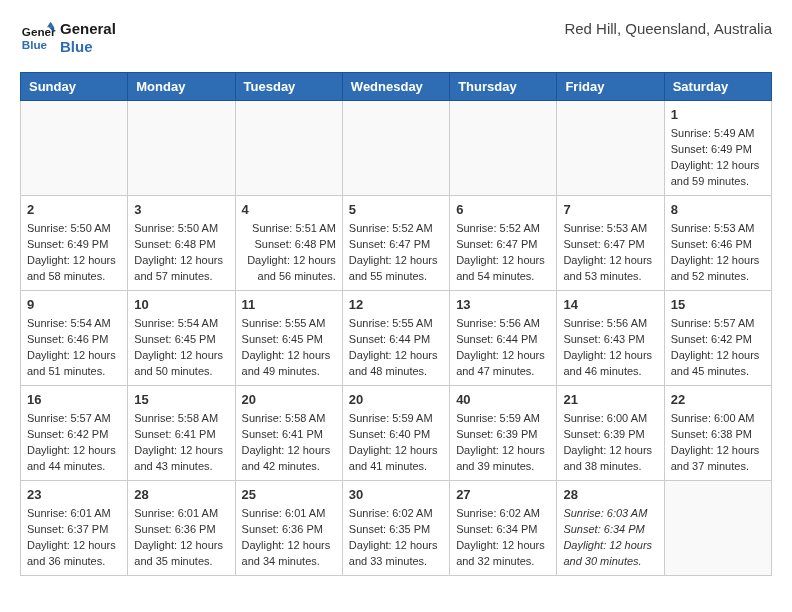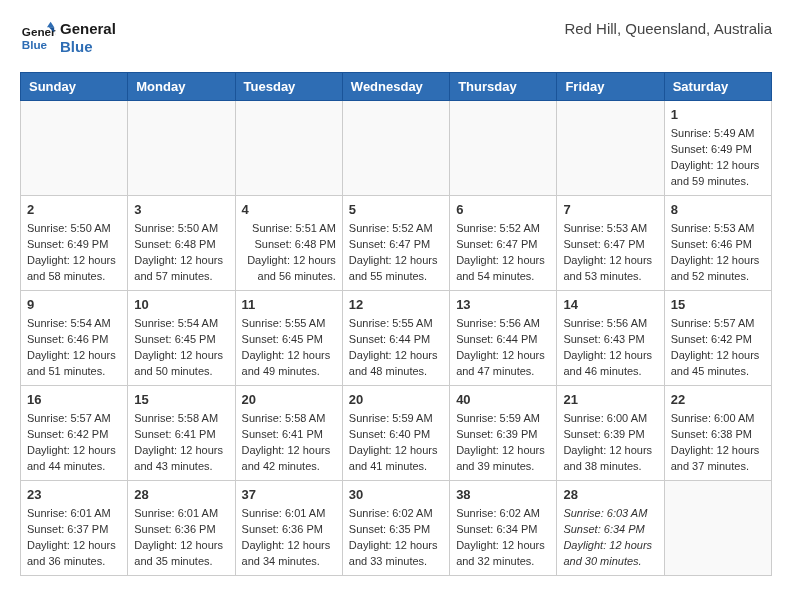--- a/index.html
+++ b/index.html
@@ -287,35 +287,35 @@
 and 36 minutes.</div>
         </td>
         <td>
           <span class="day-num">28</span>
           <div class="day-info" style="white-space: pre-line;">Sunrise: 6:01 AM
 Sunset: 6:36 PM
 Daylight: 12 hours
 and 35 minutes.</div>
         </td>
         <td>
-          <span class="day-num">37</span>
+          <span class="day-num">25</span>
           <div class="day-info" style="white-space: pre-line;">Sunrise: 6:01 AM
 Sunset: 6:36 PM
 Daylight: 12 hours
 and 34 minutes.</div>
         </td>
         <td>
           <span class="day-num">30</span>
           <div class="day-info" style="white-space: pre-line;">Sunrise: 6:02 AM
 Sunset: 6:35 PM
 Daylight: 12 hours
 and 33 minutes.</div>
         </td>
         <td>
-          <span class="day-num">38</span>
+          <span class="day-num">27</span>
           <div class="day-info" style="white-space: pre-line;">Sunrise: 6:02 AM
 Sunset: 6:34 PM
 Daylight: 12 hours
 and 32 minutes.</div>
         </td>
         <td>
           <span class="day-num">28</span>
           <div class="day-info" style="white-space: pre-line; font-style: italic;">Sunrise: 6:03 AM
 Sunset: 6:34 PM
 Daylight: 12 hours

